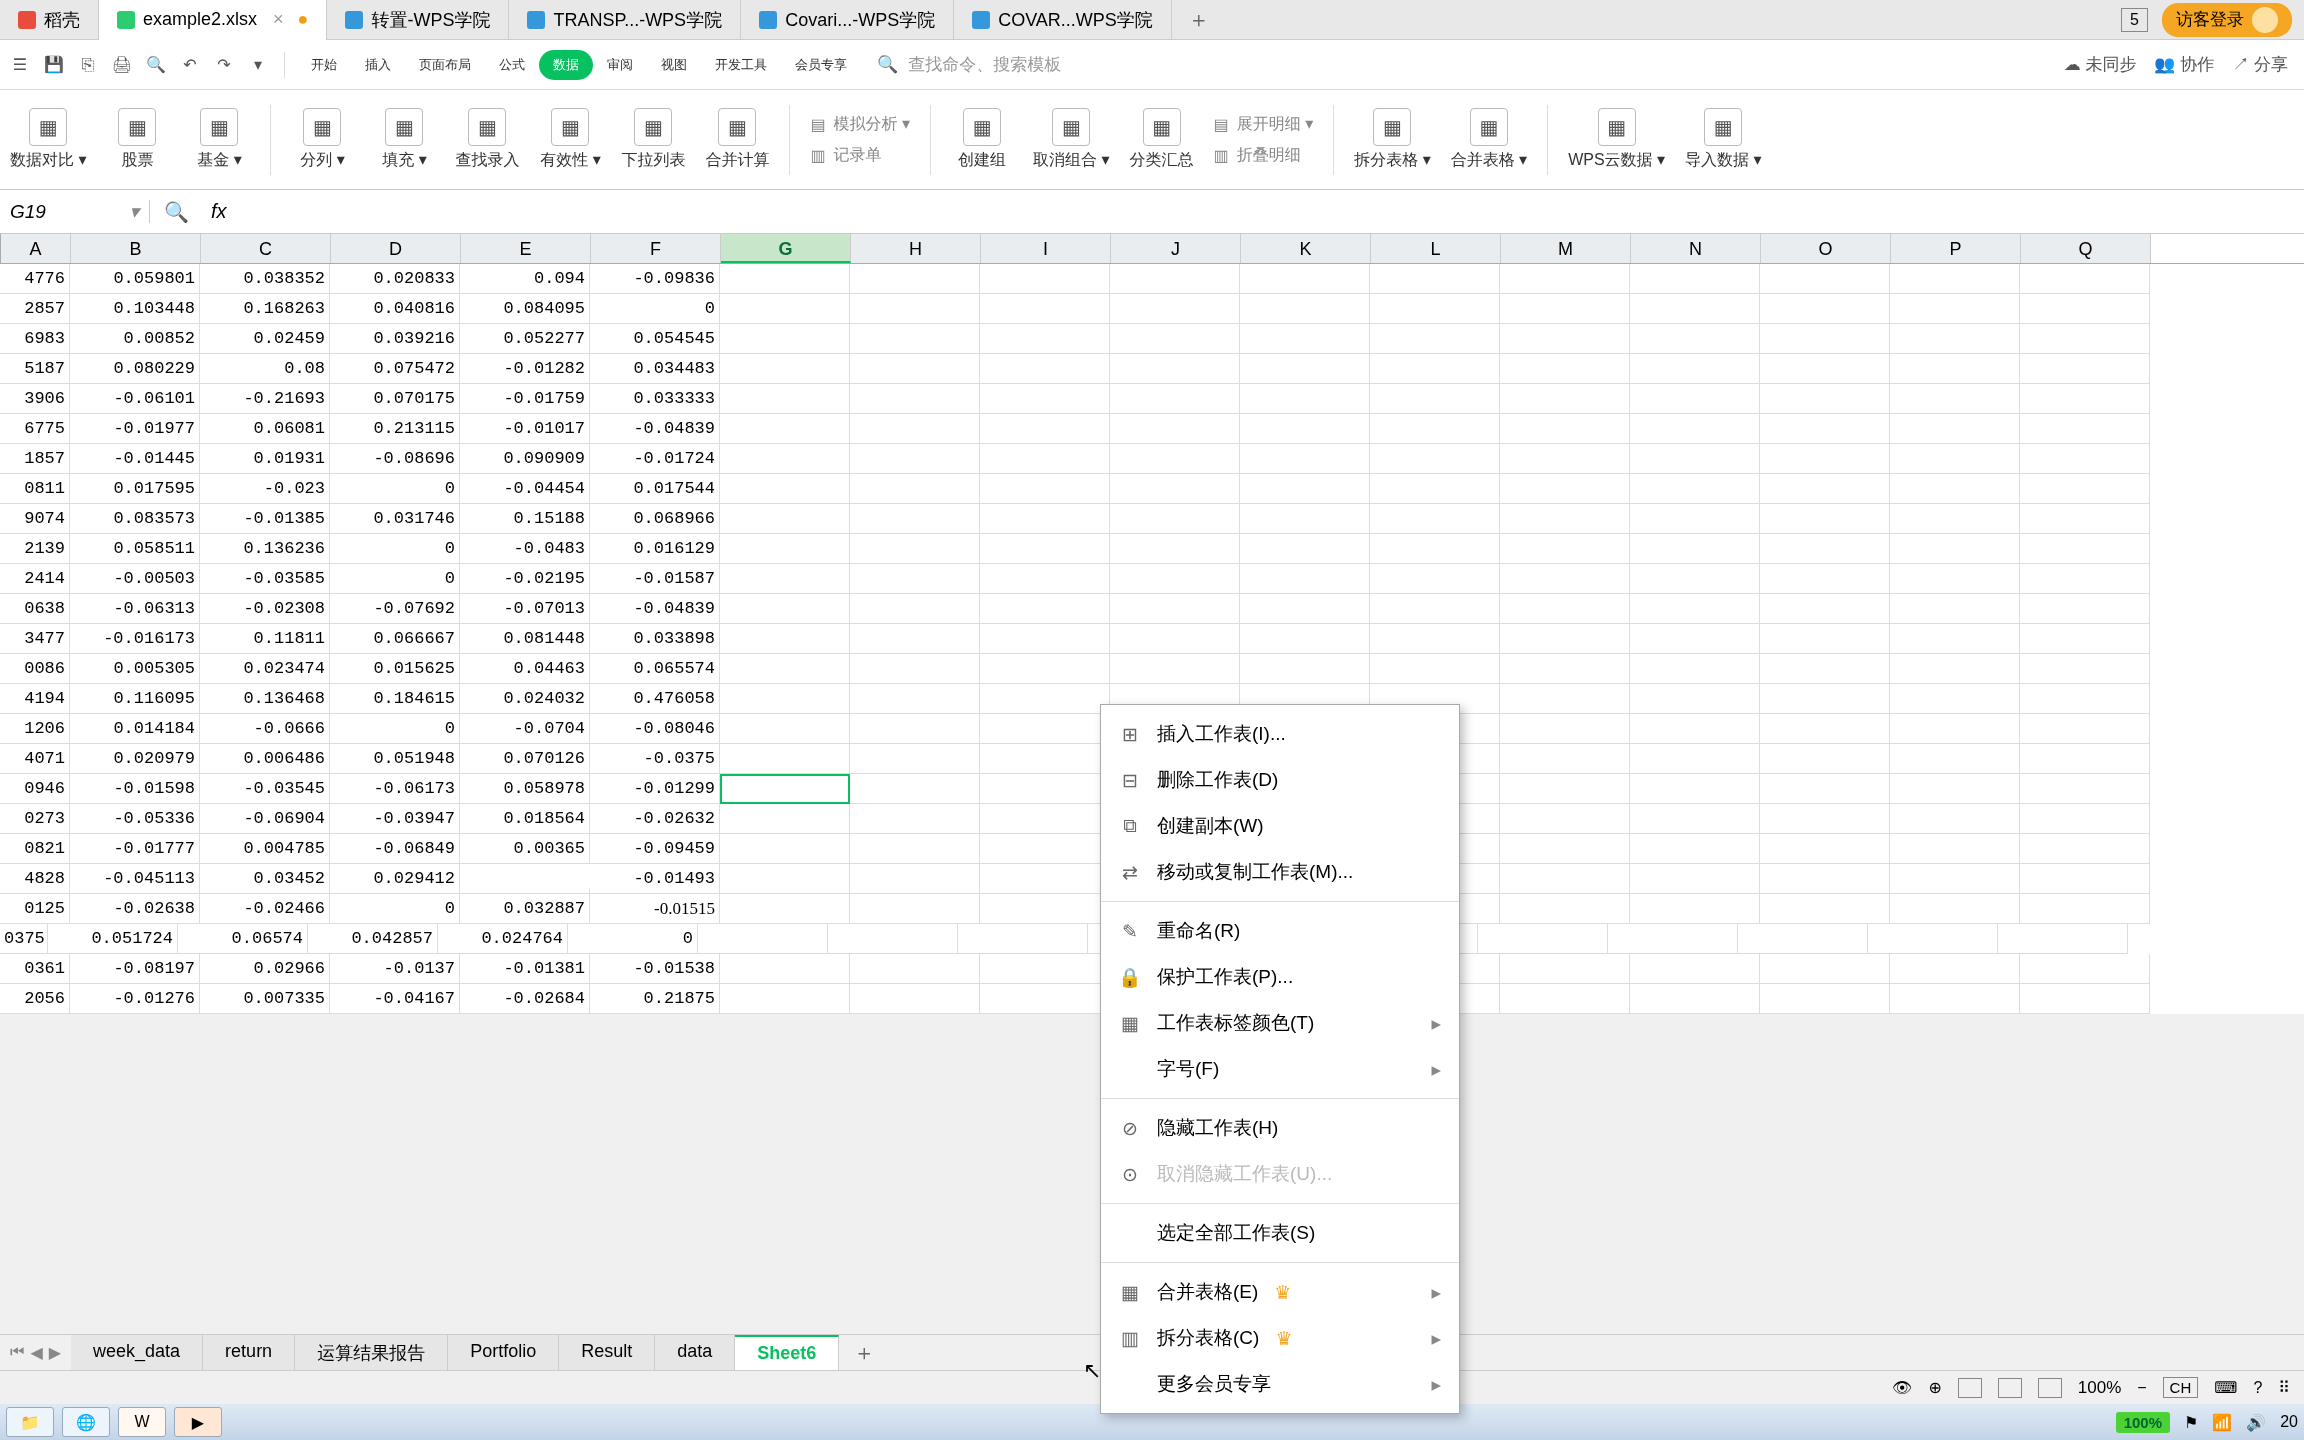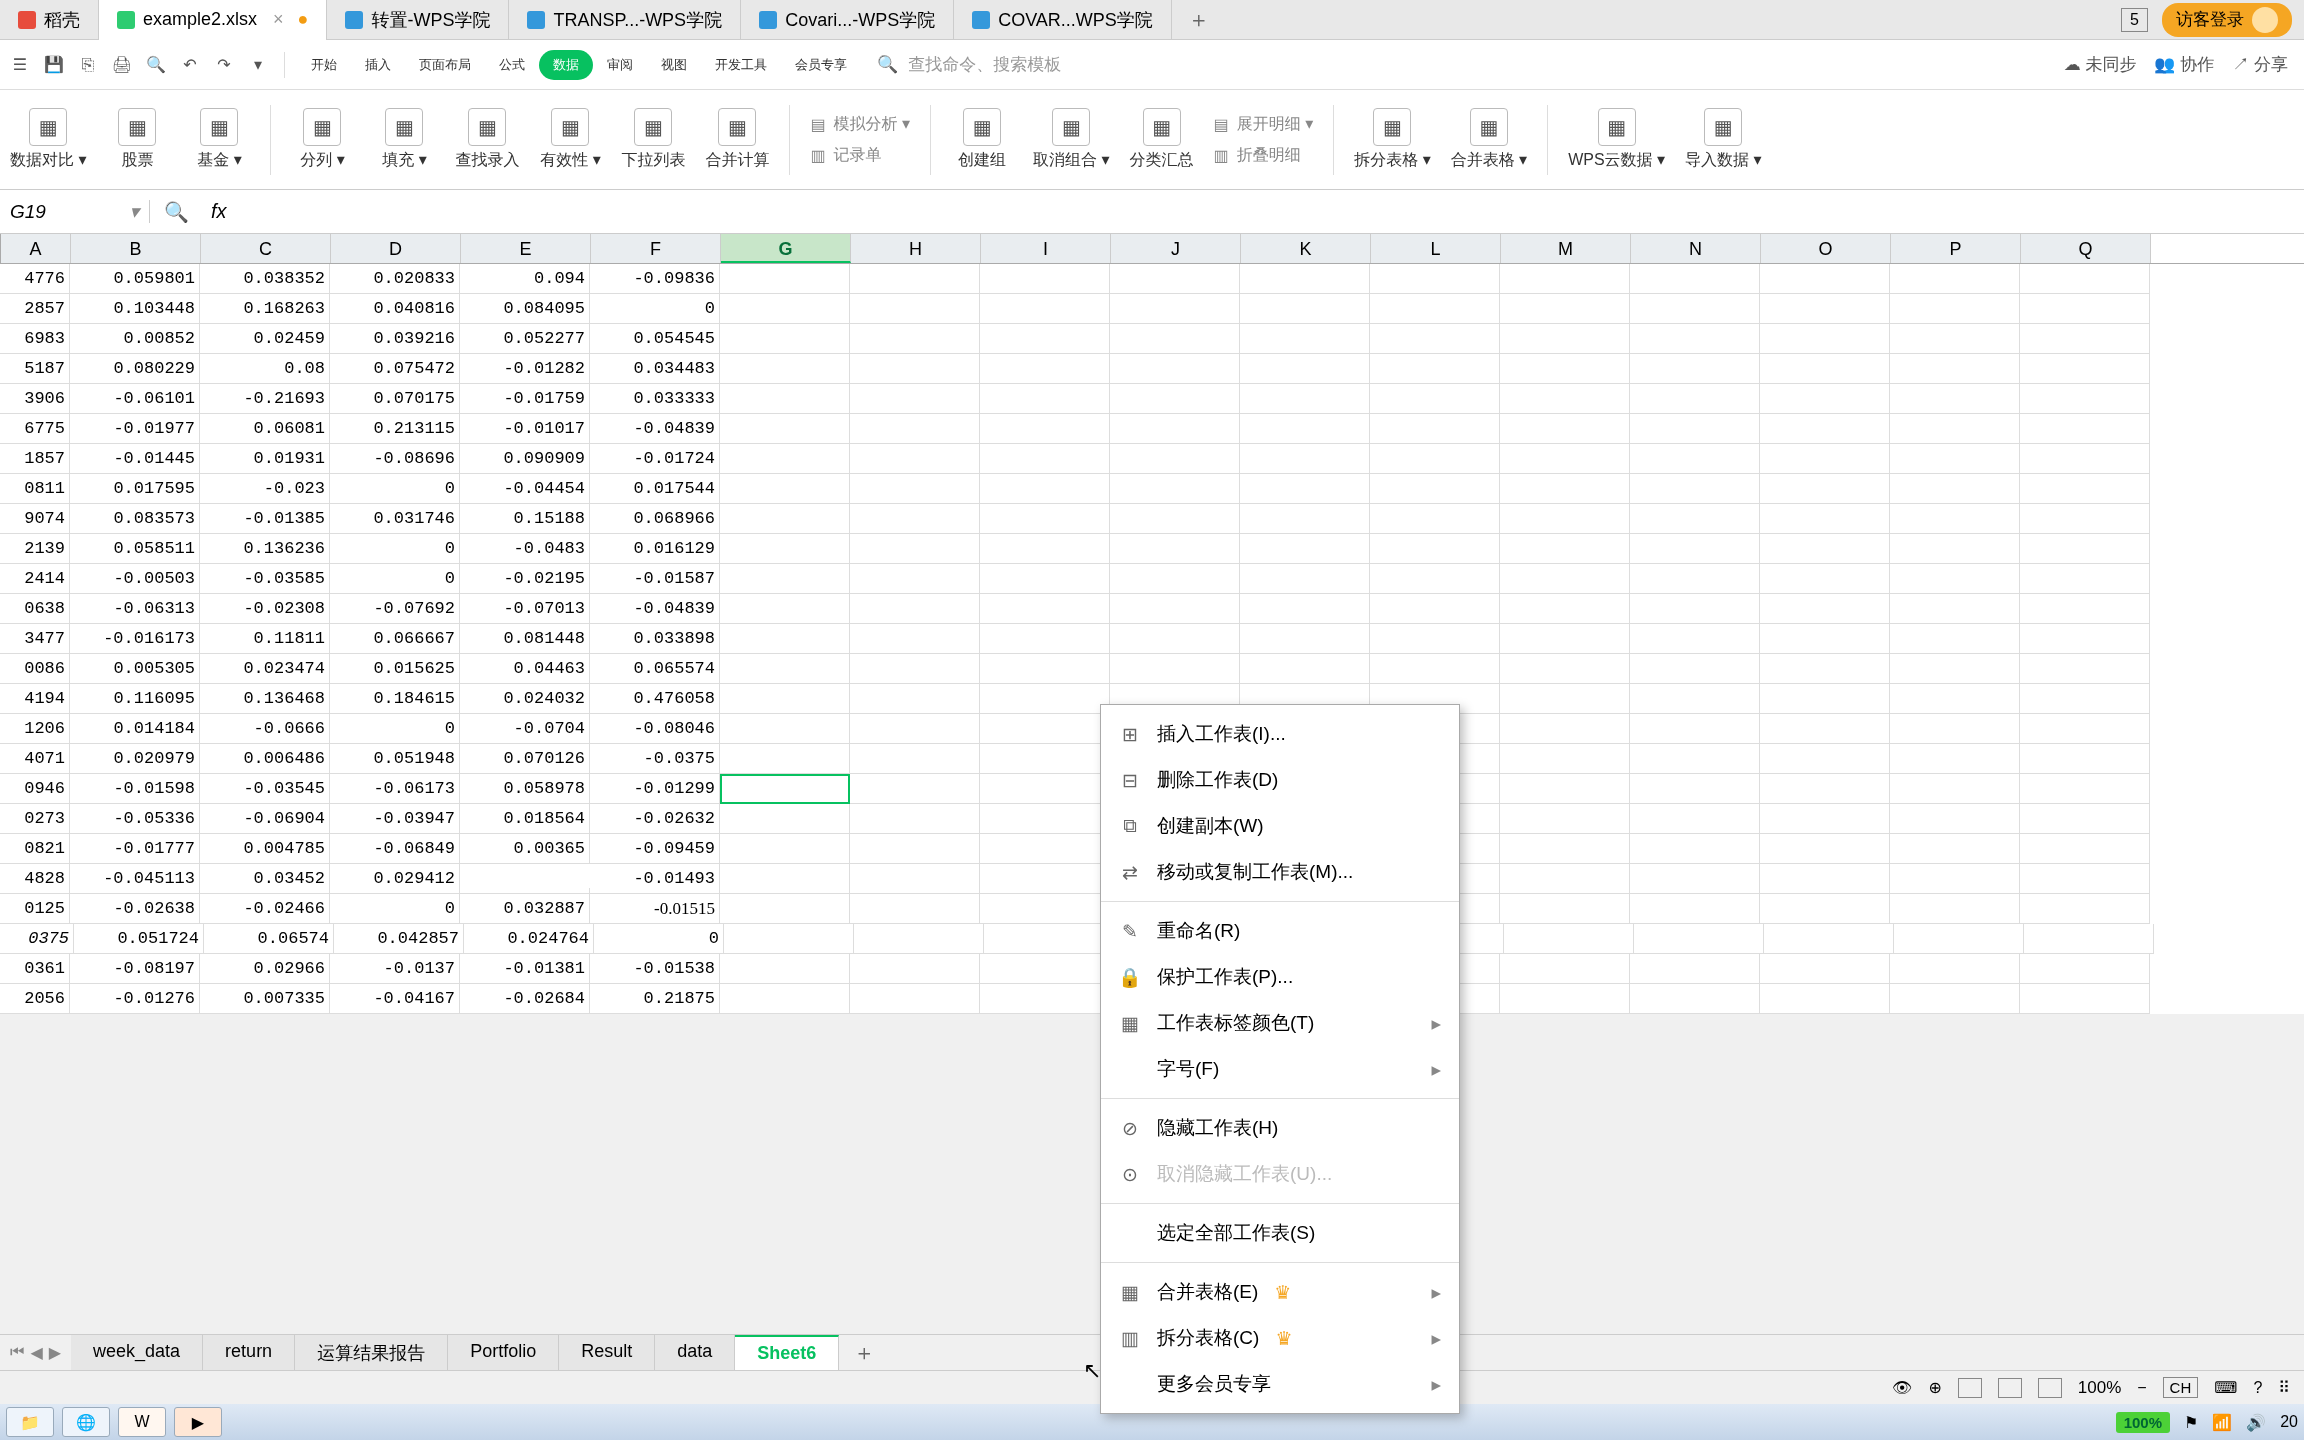--- a/index.html
+++ b/index.html
@@ -691,21 +691,21 @@
         <div class="cell" style="width: 130px;"></div>
         <div class="cell" style="width: 130px;"></div>
         <div class="cell" style="width: 130px;"></div>
         <div class="cell" style="width: 130px;"></div>
         <div class="cell" style="width: 130px;"></div>
         <div class="cell" style="width: 130px;"></div>
         <div class="cell" style="width: 130px;"></div>
         <div class="cell" style="width: 130px;"></div>
       </div>
       <div class="cell-row">
-        <div class="cell" style="width: 74px; font-style: italic;">0375</div>
+        <div class="cell" style="width: 48px;">0375</div>
         <div class="cell" style="width: 130px;">0.051724</div>
         <div class="cell" style="width: 130px;">0.06574</div>
         <div class="cell" style="width: 130px;">0.042857</div>
         <div class="cell" style="width: 130px;">0.024764</div>
         <div class="cell" style="width: 130px;">0</div>
         <div class="cell" style="width: 130px;"></div>
         <div class="cell" style="width: 130px;"></div>
         <div class="cell" style="width: 130px;"></div>
         <div class="cell" style="width: 130px;"></div>
         <div class="cell" style="width: 130px;"></div>

